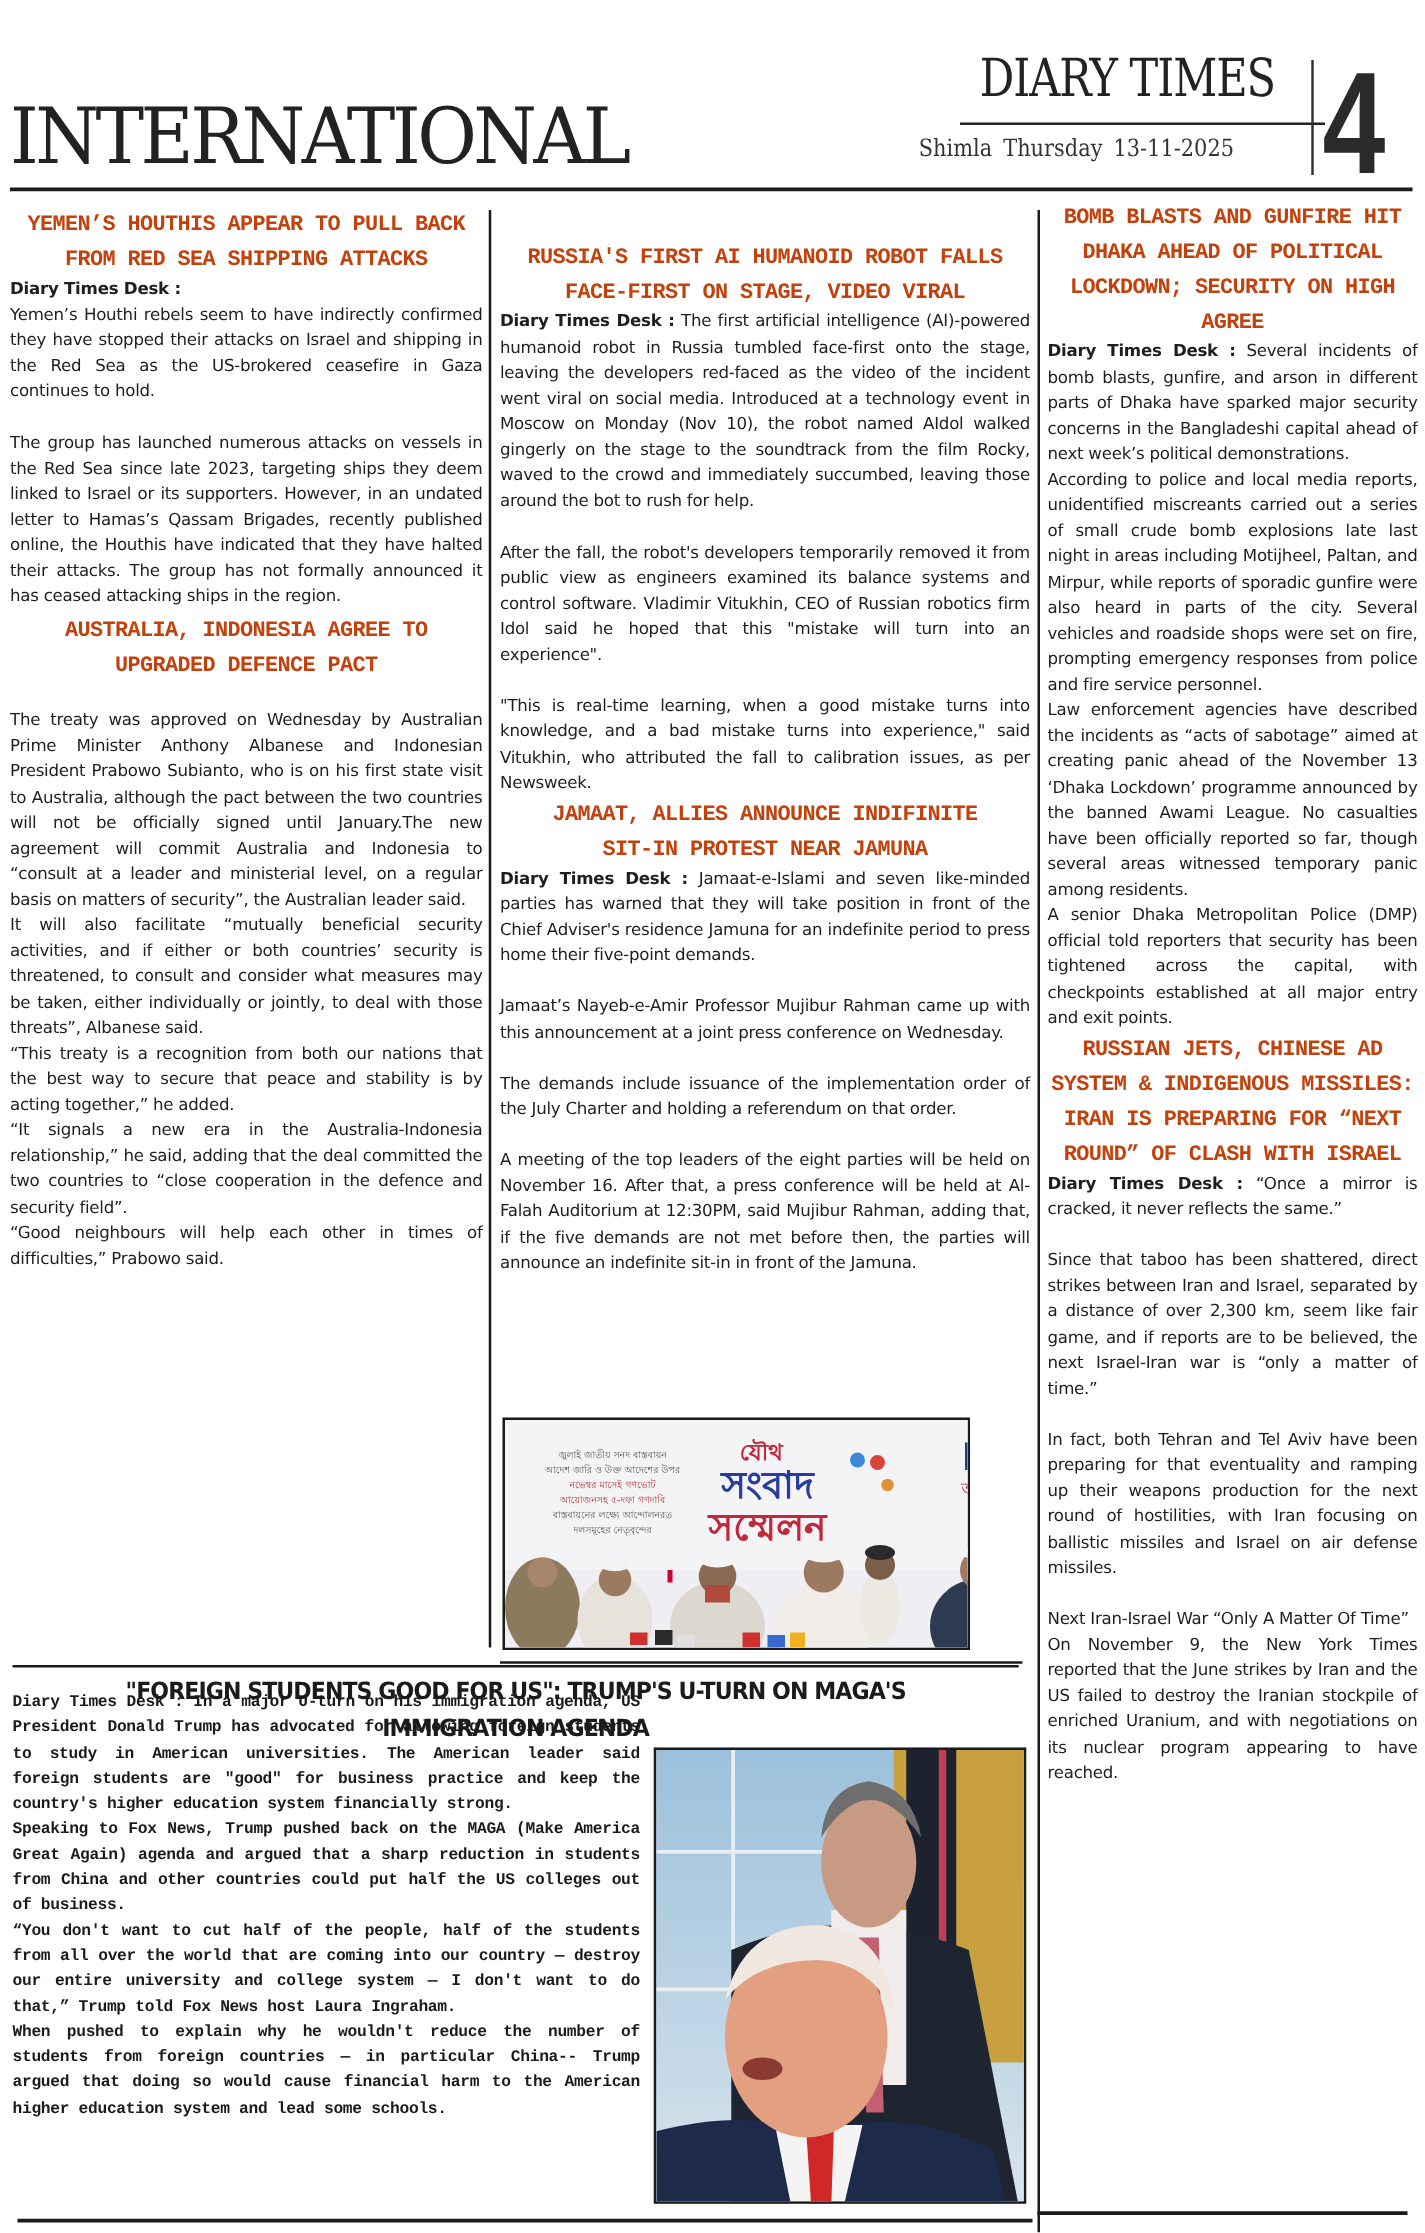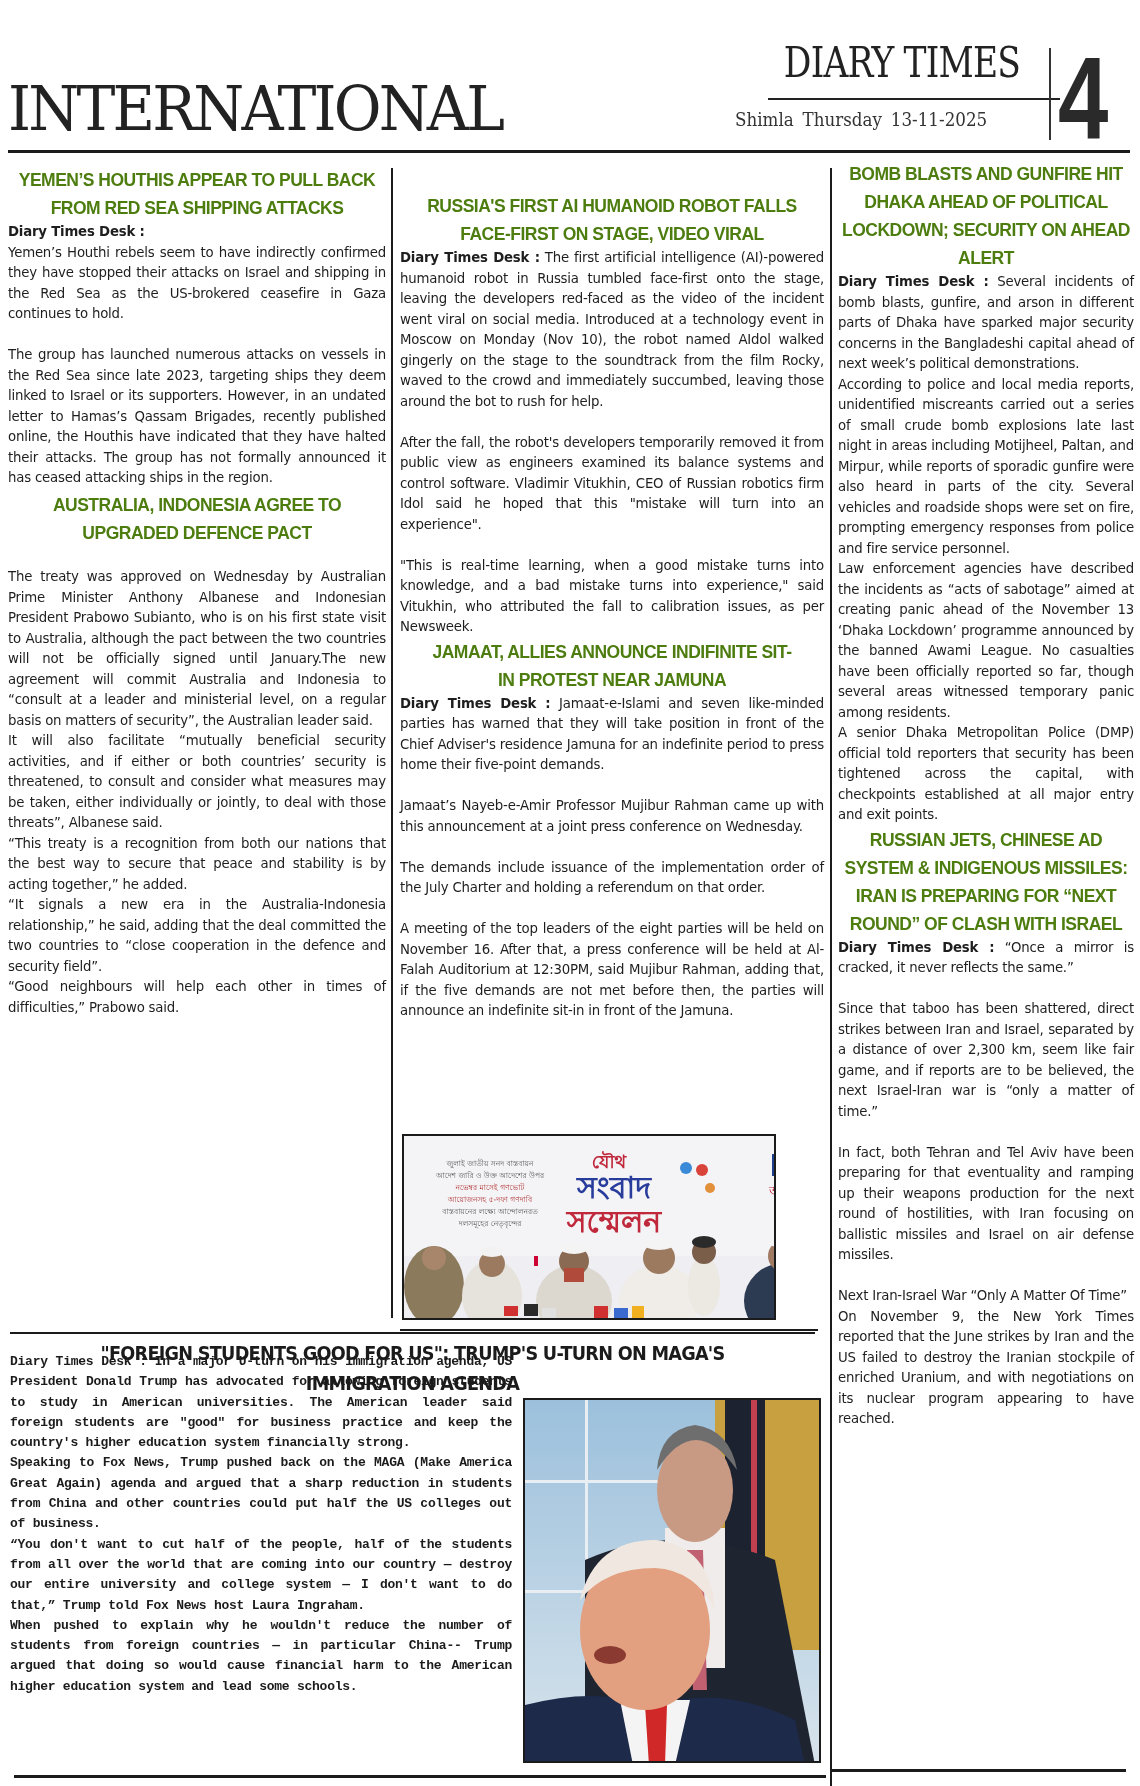--- a/index.html
+++ b/index.html
@@ -39,22 +39,22 @@
   .col { position: absolute; }
   .col1 { left: 8px; top: 166px; width: 378px; }
   .col2 { left: 400px; top: 156px; width: 424px; margin-top: 36px; }
   .col3 { left: 838px; top: 160px; width: 296px; }
 
   .vline { position: absolute; width: 1.5px; background: #1b1b1b; }
   .v1 { left: 391px; top: 168px; height: 1150px; }
   .v2 { left: 830px; top: 168px; height: 1618px; }
 
   .headline {
-    font-family: Liberation Sans, sans-serif; font-weight: bold;
-    text-align: center; text-transform: none; color: #4d7c0f;
+    font-family: Liberation Mono, monospace; font-weight: bold;
+    text-align: center; text-transform: none; color: #c2410c;
     letter-spacing: -0.5px;
   }
   .h-lg { font-size: 17.5px; line-height: 28px; }
   .h-md { font-size: 17.5px; line-height: 28px; }
   .body-text {
     font-family: "DejaVu Sans", sans-serif; font-size: 13.3px; line-height: 20.5px;
     text-align: justify; color: #1e1e1e; letter-spacing: -0.2px;
   }
   .body-text p { margin: 0; }
   .body-text p.gap { margin-top: 20.5px; }
@@ -197,21 +197,21 @@
         <rect x="190" y="170" width="14" height="12" fill="#d03030"></rect>
       <rect x="210" y="172" width="14" height="10" fill="#3a6ad0"></rect>
         <rect x="228" y="170" width="12" height="12" fill="#f0b020"></rect>
     </g>
   </svg>
 </div>
 <div class="mid-rule"></div>
 
 <div class="col col3">
   <article>
-    <h2 class="headline h-md">BOMB BLASTS AND GUNFIRE HIT DHAKA AHEAD OF POLITICAL LOCKDOWN; SECURITY ON AHEAD ALERT</h2>
+    <h2 class="headline h-md">BOMB BLASTS AND GUNFIRE HIT DHAKA AHEAD OF POLITICAL LOCKDOWN; SECURITY ON HIGH AGREE</h2>
     <div class="body-text">
       <p><span class="byline">Diary Times Desk :</span><span> Several incidents of bomb blasts, gunfire, and arson in different parts of Dhaka have sparked major security concerns in the Bangladeshi capital ahead of next week’s political demonstrations.</span></p>
       <p>According to police and local media reports, unidentified miscreants carried out a series of small crude bomb explosions late last night in areas including Motijheel, Paltan, and Mirpur, while reports of sporadic gunfire were also heard in parts of the city. Several vehicles and roadside shops were set on fire, prompting emergency responses from police and fire service personnel.</p>
       <p>Law enforcement agencies have described the incidents as “acts of sabotage” aimed at creating panic ahead of the November 13 ‘Dhaka Lockdown’ programme announced by the banned Awami League. No casualties have been officially reported so far, though several areas witnessed temporary panic among residents.</p>
       <p>A senior Dhaka Metropolitan Police (DMP) official told reporters that security has been tightened across the capital, with checkpoints established at all major entry and exit points.</p>
     </div>
   </article>
 
   <article>
     <h2 class="headline h-md">RUSSIAN JETS, CHINESE AD SYSTEM &amp; INDIGENOUS MISSILES: IRAN IS PREPARING FOR “NEXT ROUND” OF CLASH WITH ISRAEL</h2>

